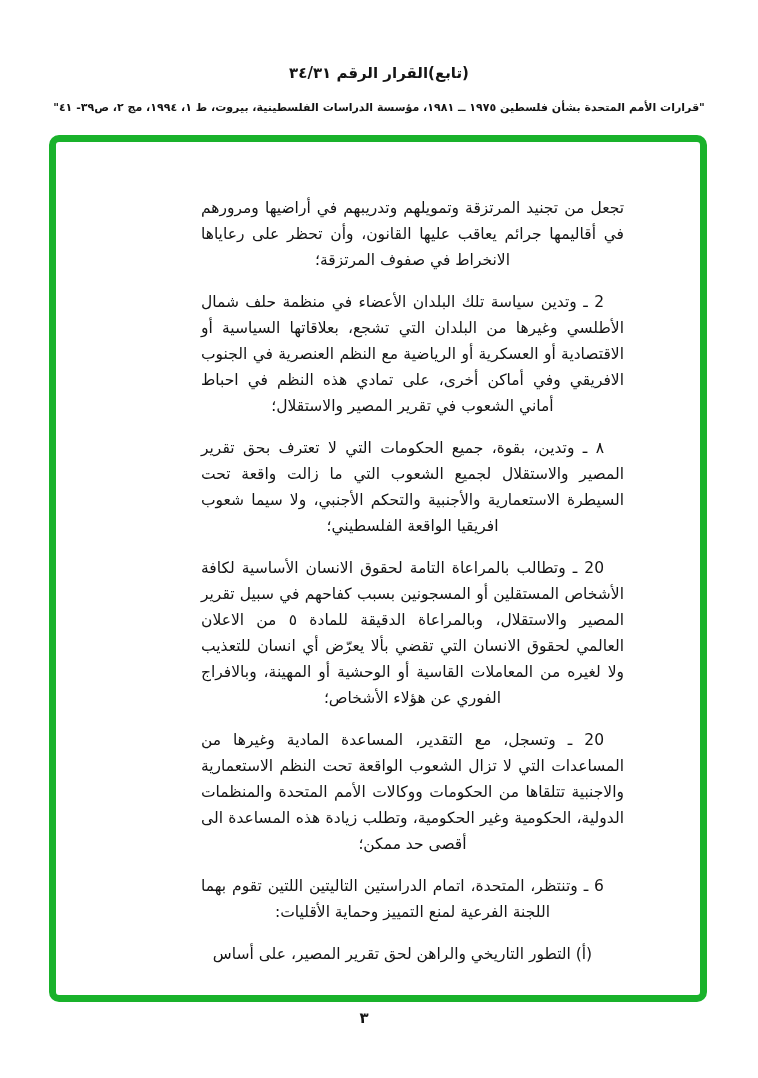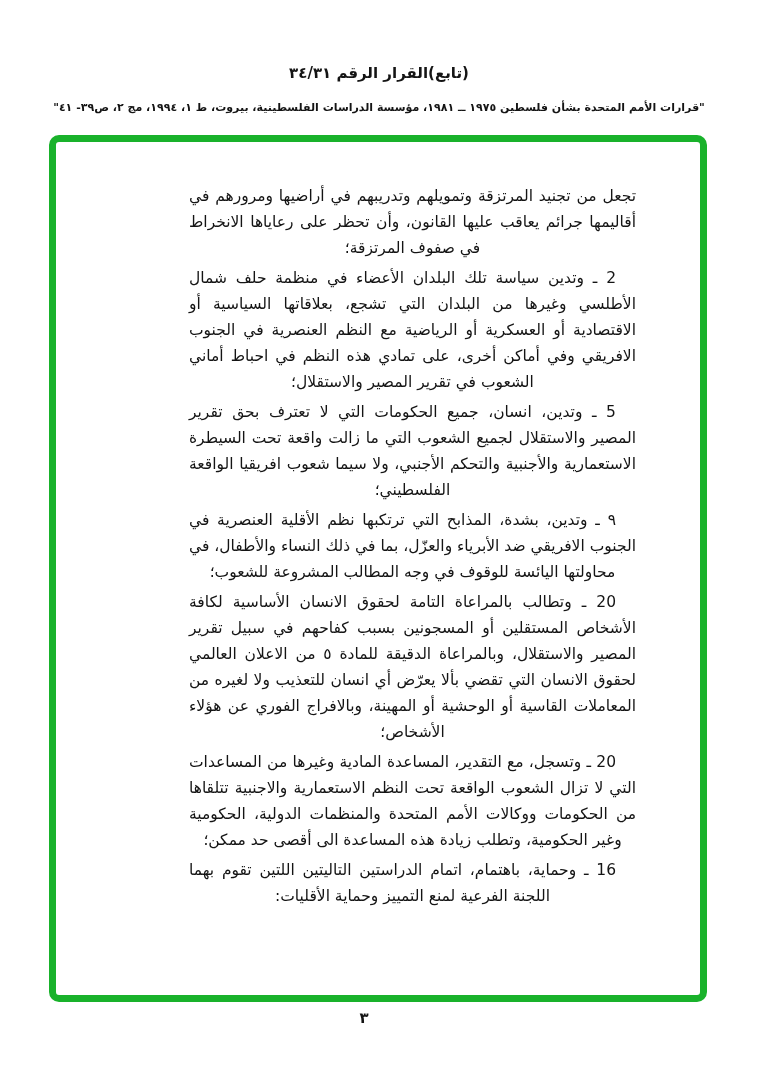--- a/index.html
+++ b/index.html
@@ -45,21 +45,21 @@
     position: absolute;
     top: 179px; left: 185px;
     width: 455px;
     direction: rtl;
     font-size: 15.5px;
     line-height: 26px;
     text-align: justify;
     text-align-last: center;
     -moz-text-align-last: center;
   }
-  .doc-body p { margin: 4px; padding: 0; }
+  .doc-body p { margin: 16px; padding: 0; }
   .doc-body p.indent { text-indent: 20px; }
   .doc-body b { font-weight: normal; }
   .page-number {
     position: absolute;
     top: 1009px; left: 0;
     width: 728px;
     text-align: center;
     font-size: 15px;
     font-weight: bold;
     direction: rtl;
@@ -72,20 +72,20 @@
   <span class="doc-title">(تابع)القرار الرقم  ٣٤/٣١</span>
 </div>
 
 <div class="doc-citation">"قرارات الأمم المتحدة بشأن فلسطين ١٩٧٥ ــ ١٩٨١، مؤسسة الدراسات الفلسطينية، بيروت، ط ١، ١٩٩٤، مج ٢، ص٣٩- ٤١"</div>
 
 <div class="green-frame" style="border-color: rgb(25, 178, 43);"></div>
 
 <div class="doc-body">
     <p><span>تجعل من تجنيد المرتزقة وتمويلهم وتدريبهم في أراضيها ومرورهم في أقاليمها جرائم يعاقب عليها القانون، وأن تحظر على رعاياها الانخراط في صفوف المرتزقة؛</span></p>
     <p class="indent"><span>2 ـ </span><b>وتدين</b><span> سياسة تلك البلدان الأعضاء في منظمة حلف شمال الأطلسي وغيرها من البلدان التي تشجع، بعلاقاتها السياسية أو الاقتصادية أو العسكرية أو الرياضية مع النظم العنصرية في الجنوب الافريقي وفي أماكن أخرى، على تمادي هذه النظم في احباط أماني الشعوب في تقرير المصير والاستقلال؛</span></p>
-    <p class="indent"><span>5 ـ </span><b>وتدين، انسان،</b><span> جميع الحكومات التي لا تعترف بحق تقرير المصير والاستقلال لجميع الشعوب التي ما زالت واقعة تحت السيطرة الاستعمارية والأجنبية والتحكم الأجنبي، ولا سيما شعوب افريقيا الواقعة الفلسطيني؛</span></p>
-    <p class="indent"><span>٩ ـ </span><b>وتدين، بشدة،</b><span> المذابح التي ترتكبها نظم الأقلية العنصرية في الجنوب الافريقي ضد الأبرياء والعزّل، بما في ذلك النساء والأطفال، في محاولتها اليائسة للوقوف في وجه المطالب المشروعة للشعوب؛</span></p>
+    <p class="indent"><span>٨ ـ </span><b>وتدين، بقوة،</b><span> جميع الحكومات التي لا تعترف بحق تقرير المصير والاستقلال لجميع الشعوب التي ما زالت واقعة تحت السيطرة الاستعمارية والأجنبية والتحكم الأجنبي، ولا سيما شعوب افريقيا الواقعة الفلسطيني؛</span></p>
     <p class="indent"><span>20 ـ </span><b>وتطالب</b><span> بالمراعاة التامة لحقوق الانسان الأساسية لكافة الأشخاص المستقلين أو المسجونين بسبب كفاحهم في سبيل تقرير المصير والاستقلال، وبالمراعاة الدقيقة للمادة ٥ من الاعلان العالمي لحقوق الانسان التي تقضي بألا يعرّض أي انسان للتعذيب ولا لغيره من المعاملات القاسية أو الوحشية أو المهينة، وبالافراج الفوري عن هؤلاء الأشخاص؛</span></p>
     <p class="indent"><span>20 ـ </span><b>وتسجل، مع التقدير،</b><span> المساعدة المادية وغيرها من المساعدات التي لا تزال الشعوب الواقعة تحت النظم الاستعمارية والاجنبية تتلقاها من الحكومات ووكالات الأمم المتحدة والمنظمات الدولية، الحكومية وغير الحكومية، وتطلب زيادة هذه المساعدة الى أقصى حد ممكن؛</span></p>
-    <p class="indent"><span>16 ـ </span><b>وحماية، باهتمام،</b><span> اتمام الدراستين التاليتين اللتين تقوم بهما اللجنة الفرعية لمنع التمييز وحماية الأقليات:</span></p>
+    <p class="indent"><span>6 ـ </span><b>وتنتظر، المتحدة،</b><span> اتمام الدراستين التاليتين اللتين تقوم بهما اللجنة الفرعية لمنع التمييز وحماية الأقليات:</span></p>
+    <p class="indent"><span>(أ) التطور التاريخي والراهن لحق تقرير المصير، على أساس</span></p>
   </div>
 
 <div class="page-number">٣</div>
 
 </body></html>

